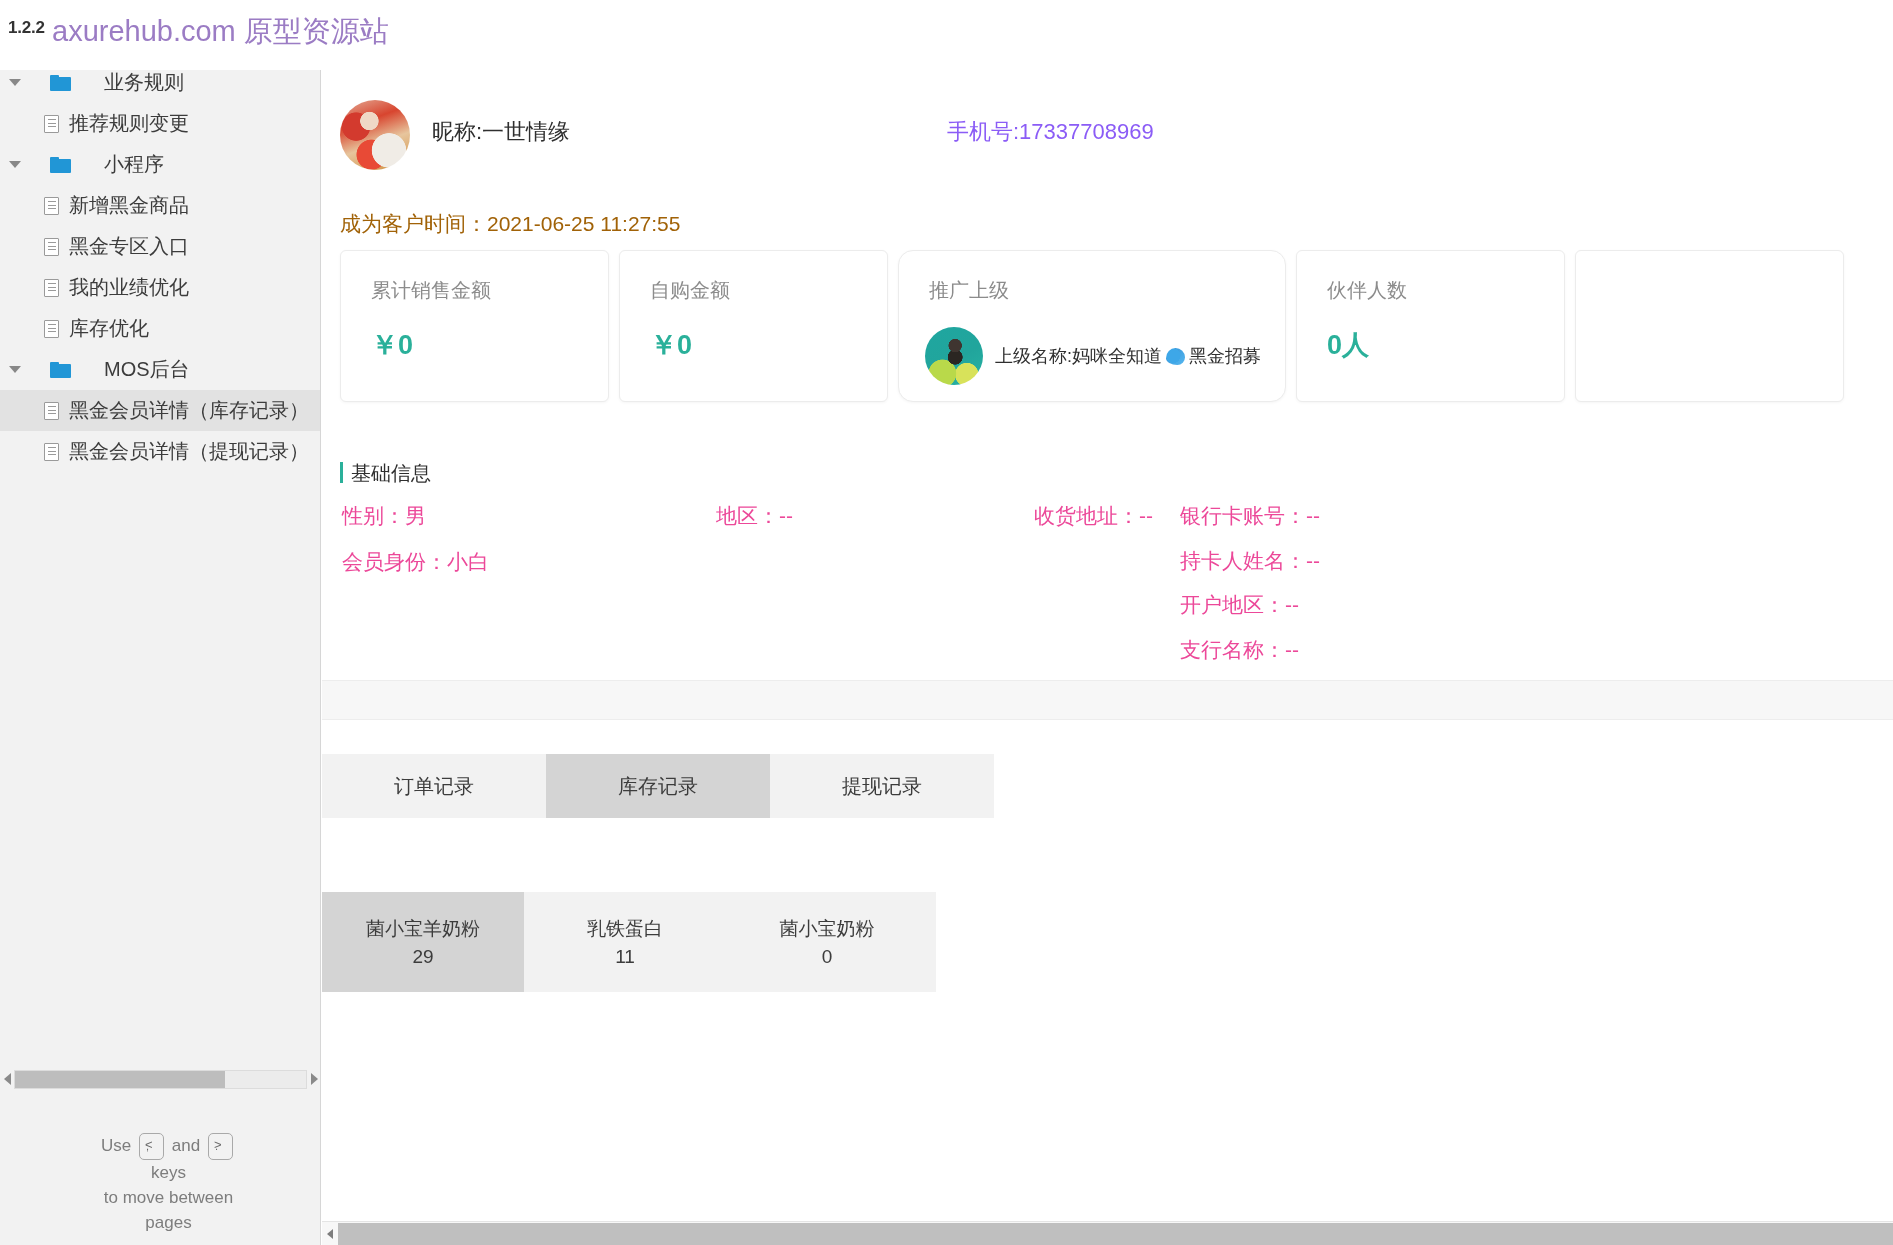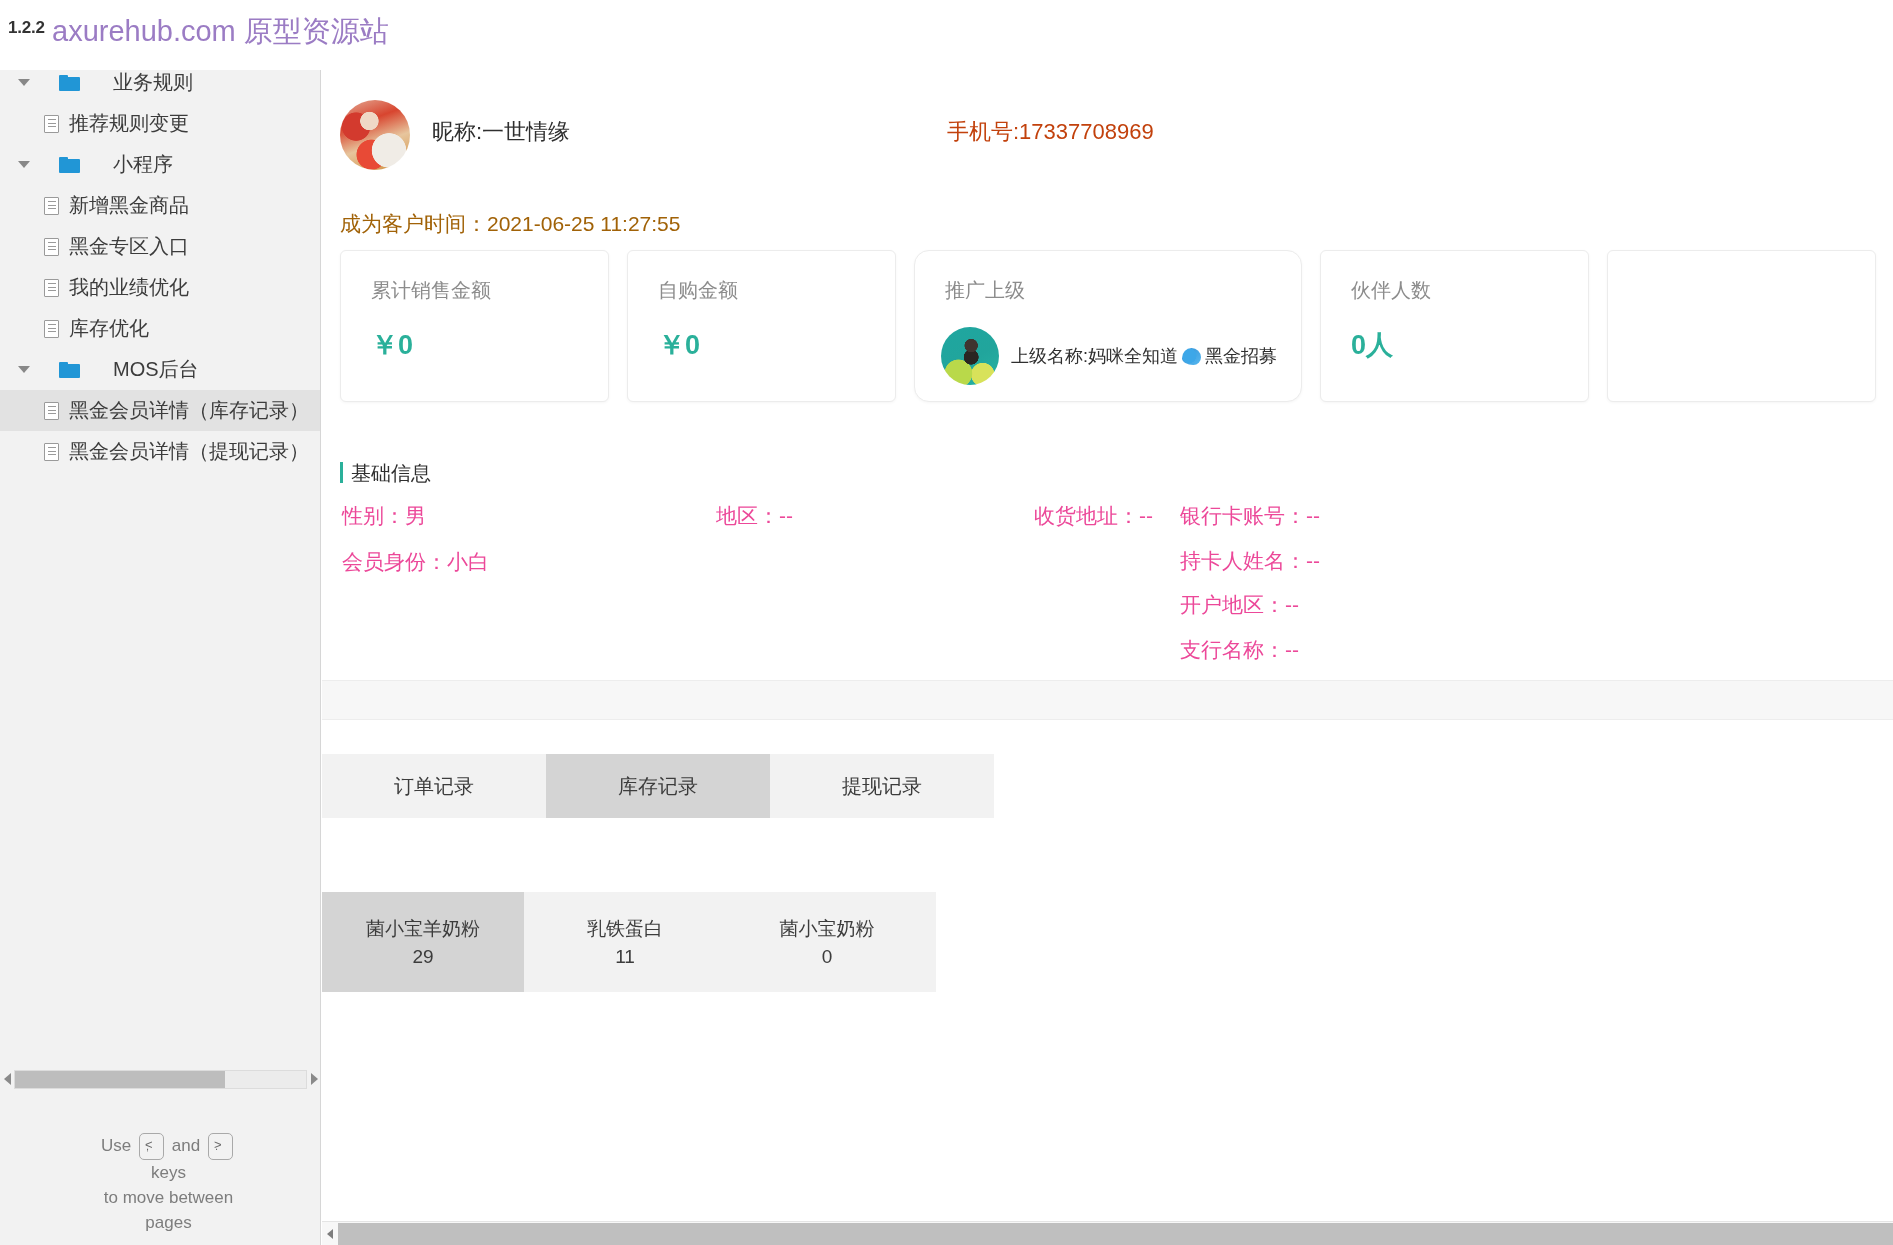--- a/index.html
+++ b/index.html
@@ -67,21 +67,21 @@
     border: 1.4px solid #9a9a9a; border-radius: 1px; position: relative;
     background: #fff;
   }
   .page-ico i {
     position: absolute; left: 2.5px; width: 8px; height: 1.3px; background: #9a9a9a;
   }
   .page-ico i:nth-child(1) { top: 3.5px; }
   .page-ico i:nth-child(2) { top: 7px; }
   .page-ico i:nth-child(3) { top: 10.5px; }
   .tree-label { font-size: 20px; color: #3c3c3c; }
-  .lvl0 { padding-left: 13px; gap: 24px; }
+  .lvl0 { padding-left: 4px; gap: 24px; }
   .lvl1 { padding-left: 44px; }
 
   
   .sb-scroll {
     position: absolute; left: 0; bottom: 152px; width: 321px; height: 28px;
     display: flex; align-items: center;
   }
   .sb-arrow-l, .sb-arrow-r {
     width: 14px; height: 28px; display: flex; align-items: center; justify-content: center;
   }
@@ -120,29 +120,29 @@
       radial-gradient(circle at 70% 72%, #f0ece6 0 24%, transparent 25%),
       radial-gradient(circle at 45% 78%, #e84a36 0 22%, transparent 23%),
       linear-gradient(160deg, #e4b09a 0%, #d8452f 32%, #e7c59d 60%, #cf8c3a 100%);
   }
   .nickname {
     position: absolute; left: 110px; top: 47px;
     font-size: 22px; color: #2f2f2f; white-space: nowrap;
   }
   .phone {
     position: absolute; left: 625px; top: 47px;
-    font-size: 22px; color: #c2410c; white-space: nowrap;
+    font-size: 22px; color: #8b5cf6; white-space: nowrap;
   }
   .become-time {
     position: absolute; left: 18px; top: 140px;
     font-size: 21px; color: #a16207; white-space: nowrap;
   }
 
   
-  .cards { position: absolute; left: 18px; top: 180px; display: flex; gap: 18px; }
+  .cards { position: absolute; left: 18px; top: 180px; display: flex; gap: 10px; }
   .card {
     width: 269px; height: 152px; background: #fff;
     border: 1px solid #ececec; border-radius: 6px;
     box-shadow: 0 1px 3px rgba(0,0,0,0.045);
     padding: 26px 0 0 30px; position: relative; flex: 0 0 auto;
   }
   .card.wide { width: 388px; border-radius: 15px; }
   .card-title { font-size: 20px; color: #8c8c8c; }
   .card-value {
     position: absolute; left: 30px; top: 76px;

